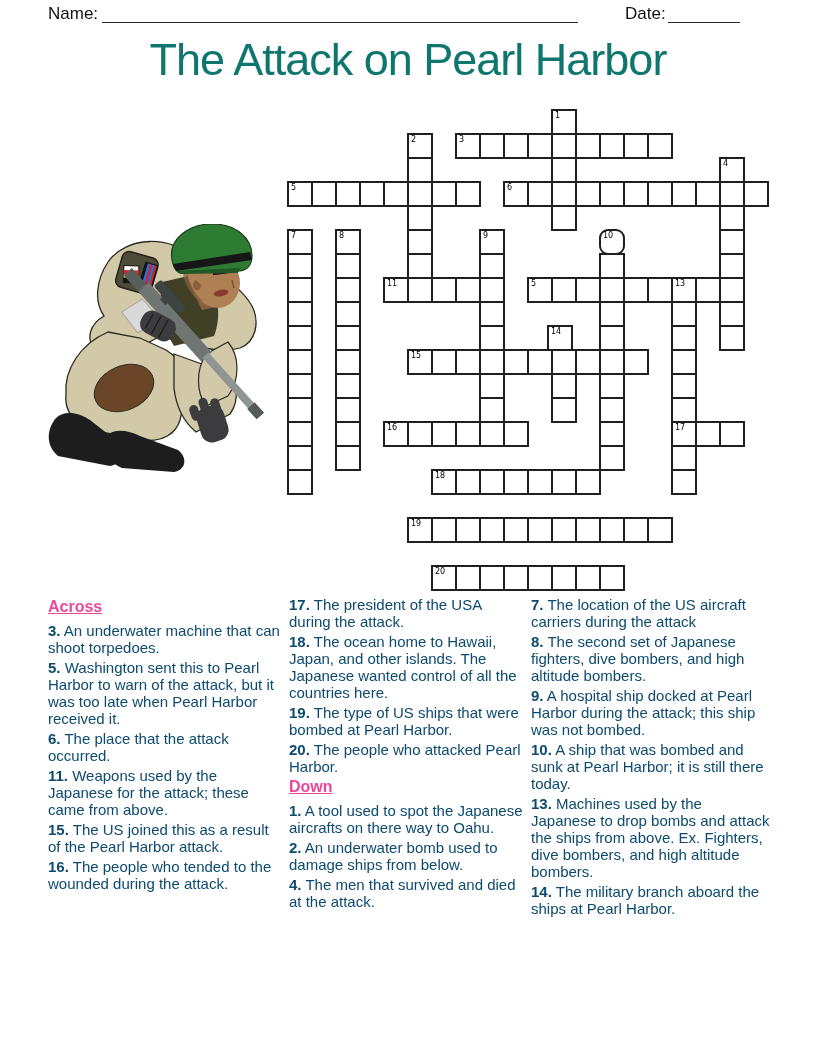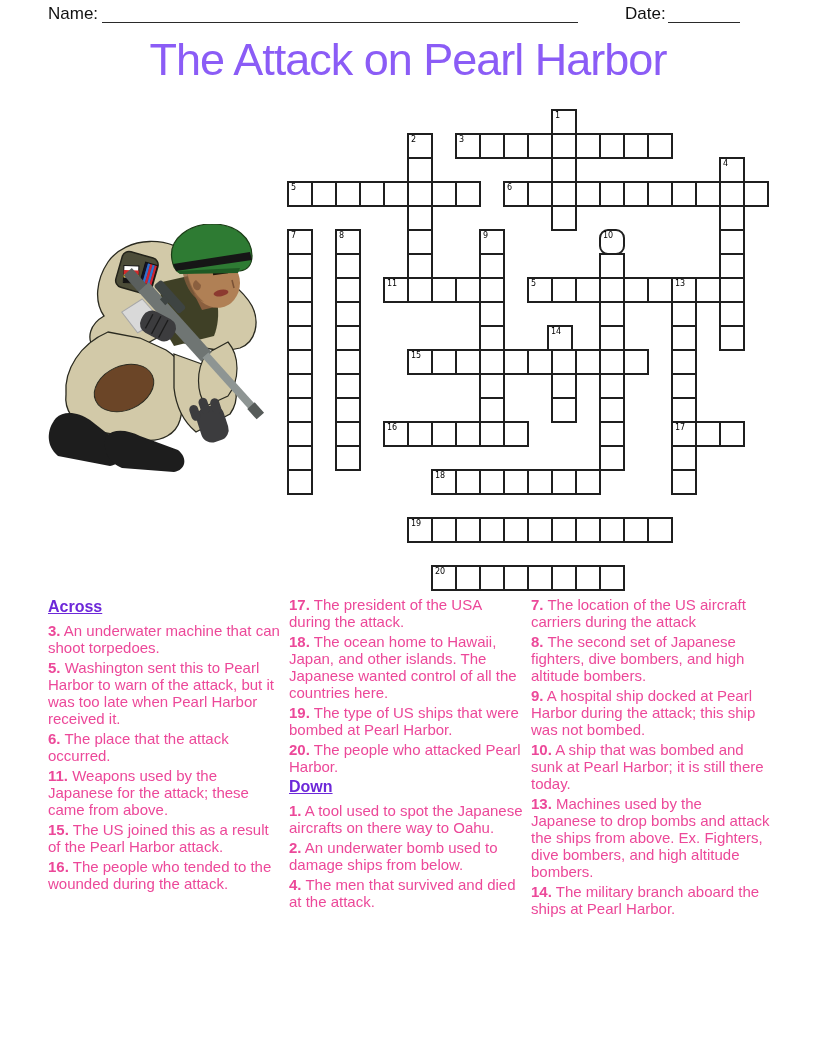--- a/index.html
+++ b/index.html
@@ -10,44 +10,44 @@
   
   .nd-label{position:absolute;top:4px;font-size:17px;color:#111;}
   #name-label{left:48px;}
   #date-label{left:625px;}
   .nd-line{position:absolute;top:6px;height:16px;border-bottom:1.7px solid #2a2a2a;}
   #name-line{left:102px;width:476px;}
   #date-line{left:668px;width:72px;}
   
   .title{
     position:absolute;top:34px;left:0;width:816px;text-align:center;
-    font-size:45px;line-height:1.15;font-weight:400;letter-spacing:-1px;color:#8b5cf6;
+    font-size:45px;line-height:1.15;font-weight:400;letter-spacing:-1px;color:#0f766e;
   }
   
   .grid{position:absolute;left:287px;top:109px;width:483px;height:483px;}
   .cell{
     position:absolute;width:26px;height:26px;box-sizing:border-box;
     border:2px solid #1f1f1f;background:#ffffff;
   }
   .cellnum{
     position:absolute;top:0;left:2px;
     font:8px/9px "DejaVu Sans",sans-serif;color:#000;
   }
   
   .soldier{position:absolute;left:44px;top:224px;}
   
   .clues{
     position:absolute;left:48px;top:596px;width:722px;
     display:grid;grid-template-columns:237px 238px 239px;column-gap:4px;
   }
-  .clue{margin:0 0 3px;font-size:15px;line-height:17px;color:#ec4899;}
+  .clue{margin:0 0 3px;font-size:15px;line-height:17px;color:#0c4a6e;}
   .clue b{font-weight:bold;}
   .clue-header{
     margin:2px 0 6px;font-size:16px;line-height:18px;font-weight:bold;
-    text-decoration:underline;color:#6d28d9;
+    text-decoration:underline;color:#ec4899;
   }
 </style>
 </head>
 <body>
 
 <div class="page">
 
   <span class="nd-label" id="name-label">Name:</span>
   <span class="nd-line" id="name-line"></span>
   <span class="nd-label" id="date-label">Date:</span>

